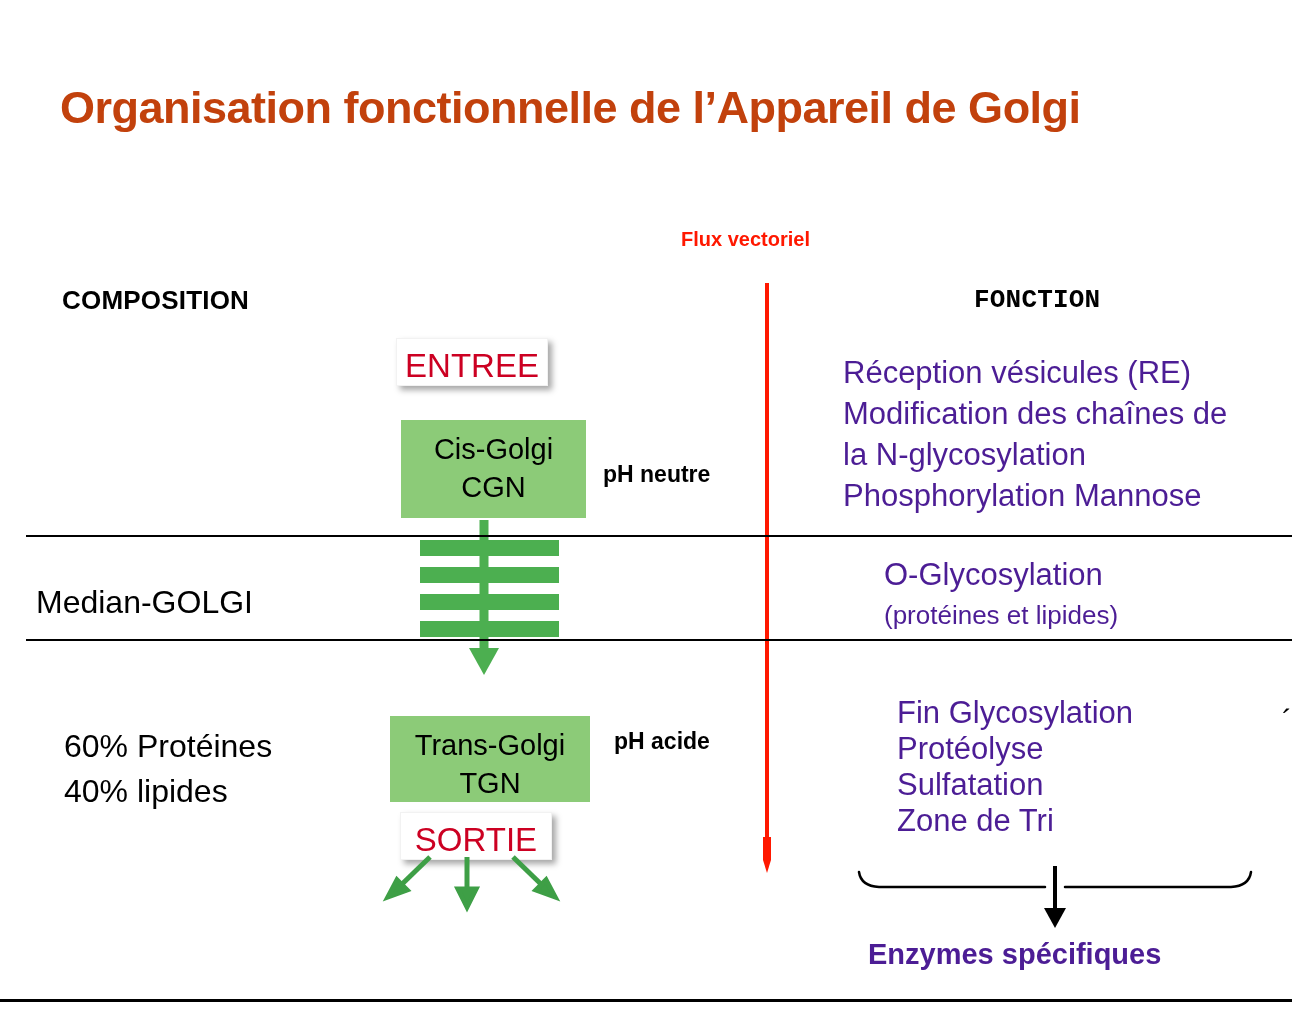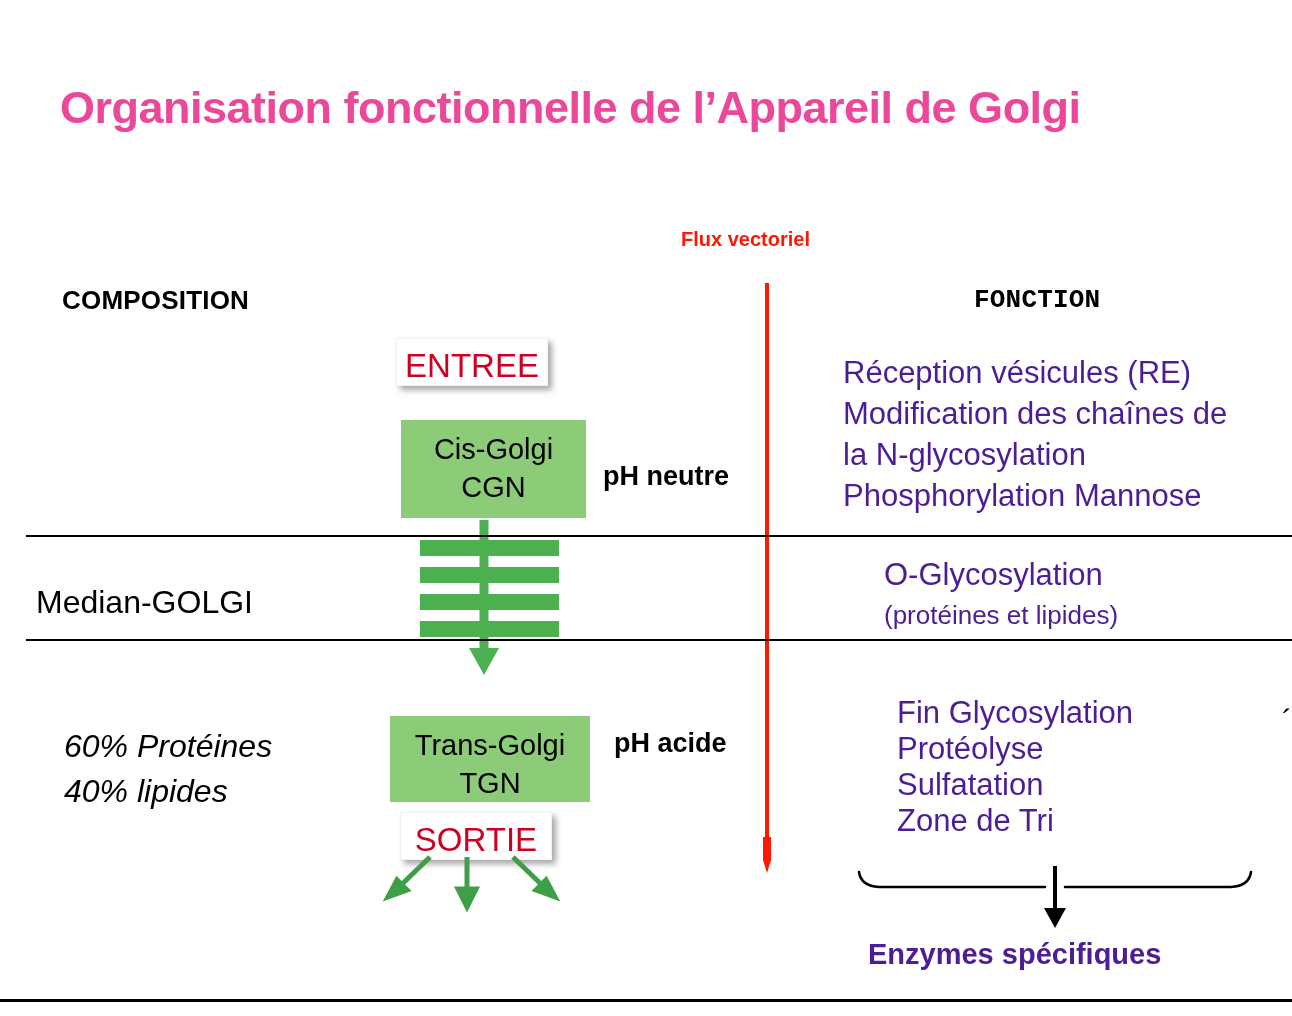--- a/index.html
+++ b/index.html
@@ -19,21 +19,21 @@
 
   
   #title {
     position: absolute;
     left: 60px;
     top: 82px;
     width: 1220px;
     font-size: 45px;
     font-weight: bold;
     letter-spacing: -0.5px;
-    color: #ec4899;
+    color: #c2410c;
     white-space: nowrap;
   }
 
   
   .col-header {
     position: absolute;
     font-size: 26px;
     font-weight: bold;
     color: #000000;
     letter-spacing: 0.2px;
@@ -104,21 +104,21 @@
   #box-cis {
     left: 401px; top: 420px; width: 185px; height: 98px;
   }
   #box-trans {
     left: 390px; top: 692px; width: 200px; height: 86px; margin-top: 24px;
   }
 
   
   .ph-label {
     position: absolute;
-    font-size: 27px;
+    font-size: 23px;
     font-weight: bold;
     color: #000;
     white-space: nowrap;
   }
   #ph-neutre { left: 603px; top: 461px; }
   #ph-acide  { left: 614px; top: 728px; }
 
   
   #median-stack {
     position: absolute;
@@ -204,21 +204,21 @@
   <div id="flux-label">Flux vectoriel</div>
   <svg id="flux-arrow" viewBox="0 0 8 590" width="8" height="590">
     <line x1="4" y1="0" x2="4" y2="562" stroke="#FF1800" stroke-width="4"></line>
     <polygon points="4,590 -7,554 15,554" fill="#FF1800"></polygon>
   </svg>
 
   <div class="col-header" id="header-composition">COMPOSITION</div>
   <div class="col-header" id="header-fonction">FONCTION</div>
 
   <div class="left-text" id="comp-median">Median-GOLGI</div>
-  <div class="left-text" id="comp-bottom" style="white-space:pre;font-style:italic;">60% Protéines
+  <div class="left-text" id="comp-bottom" style="white-space:pre;">60% Protéines
 40% lipides</div>
 
   <div class="label-box" id="box-entree">ENTREE</div>
 
   <div class="golgi-box" id="box-cis" style="white-space:pre;">Cis-Golgi
 CGN</div>
 
   <div class="ph-label" id="ph-neutre">pH neutre</div>
 
   <svg id="median-stack" viewBox="0 0 150 155" width="150" height="155">

